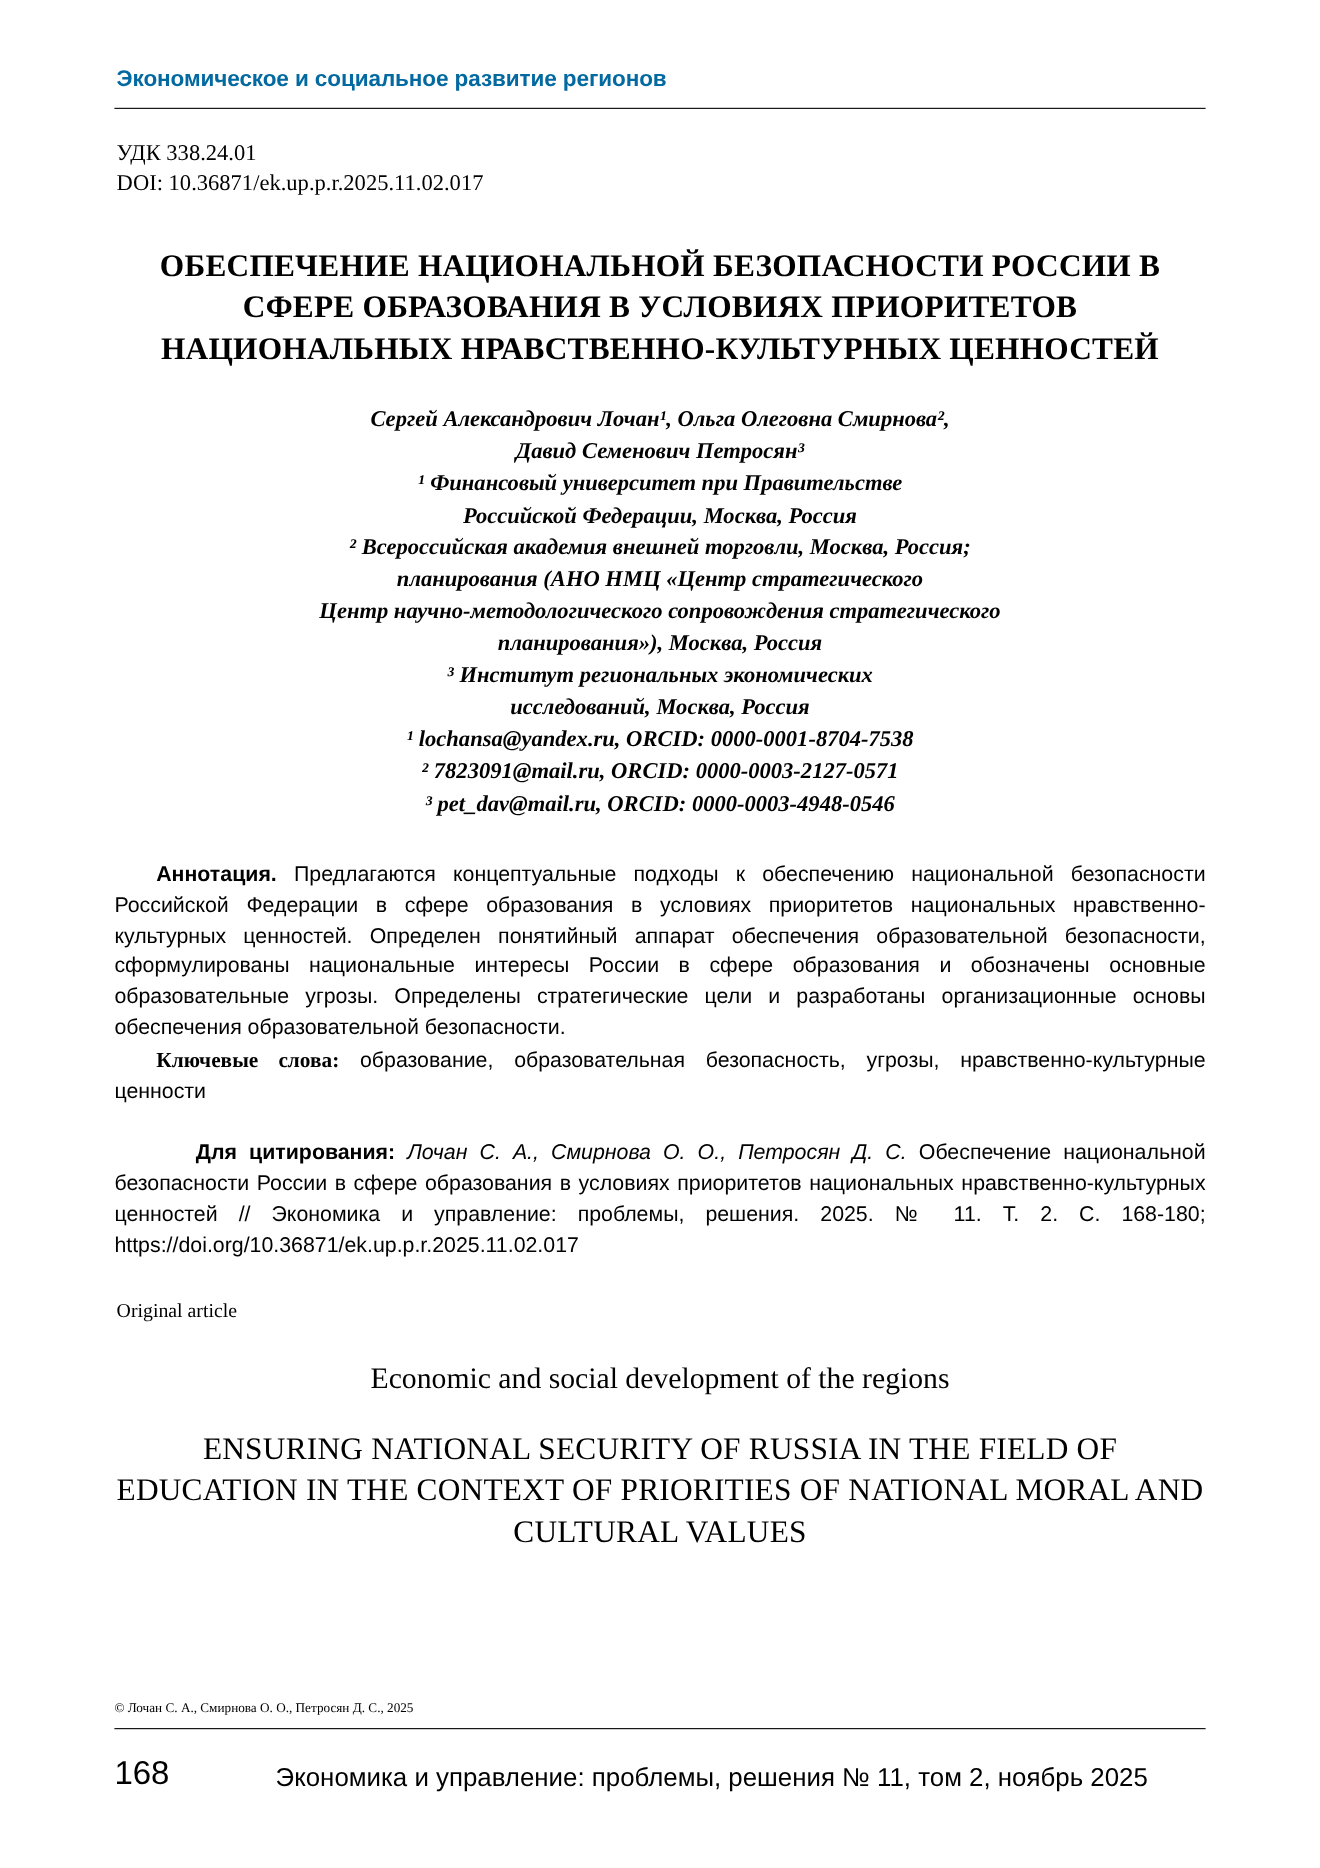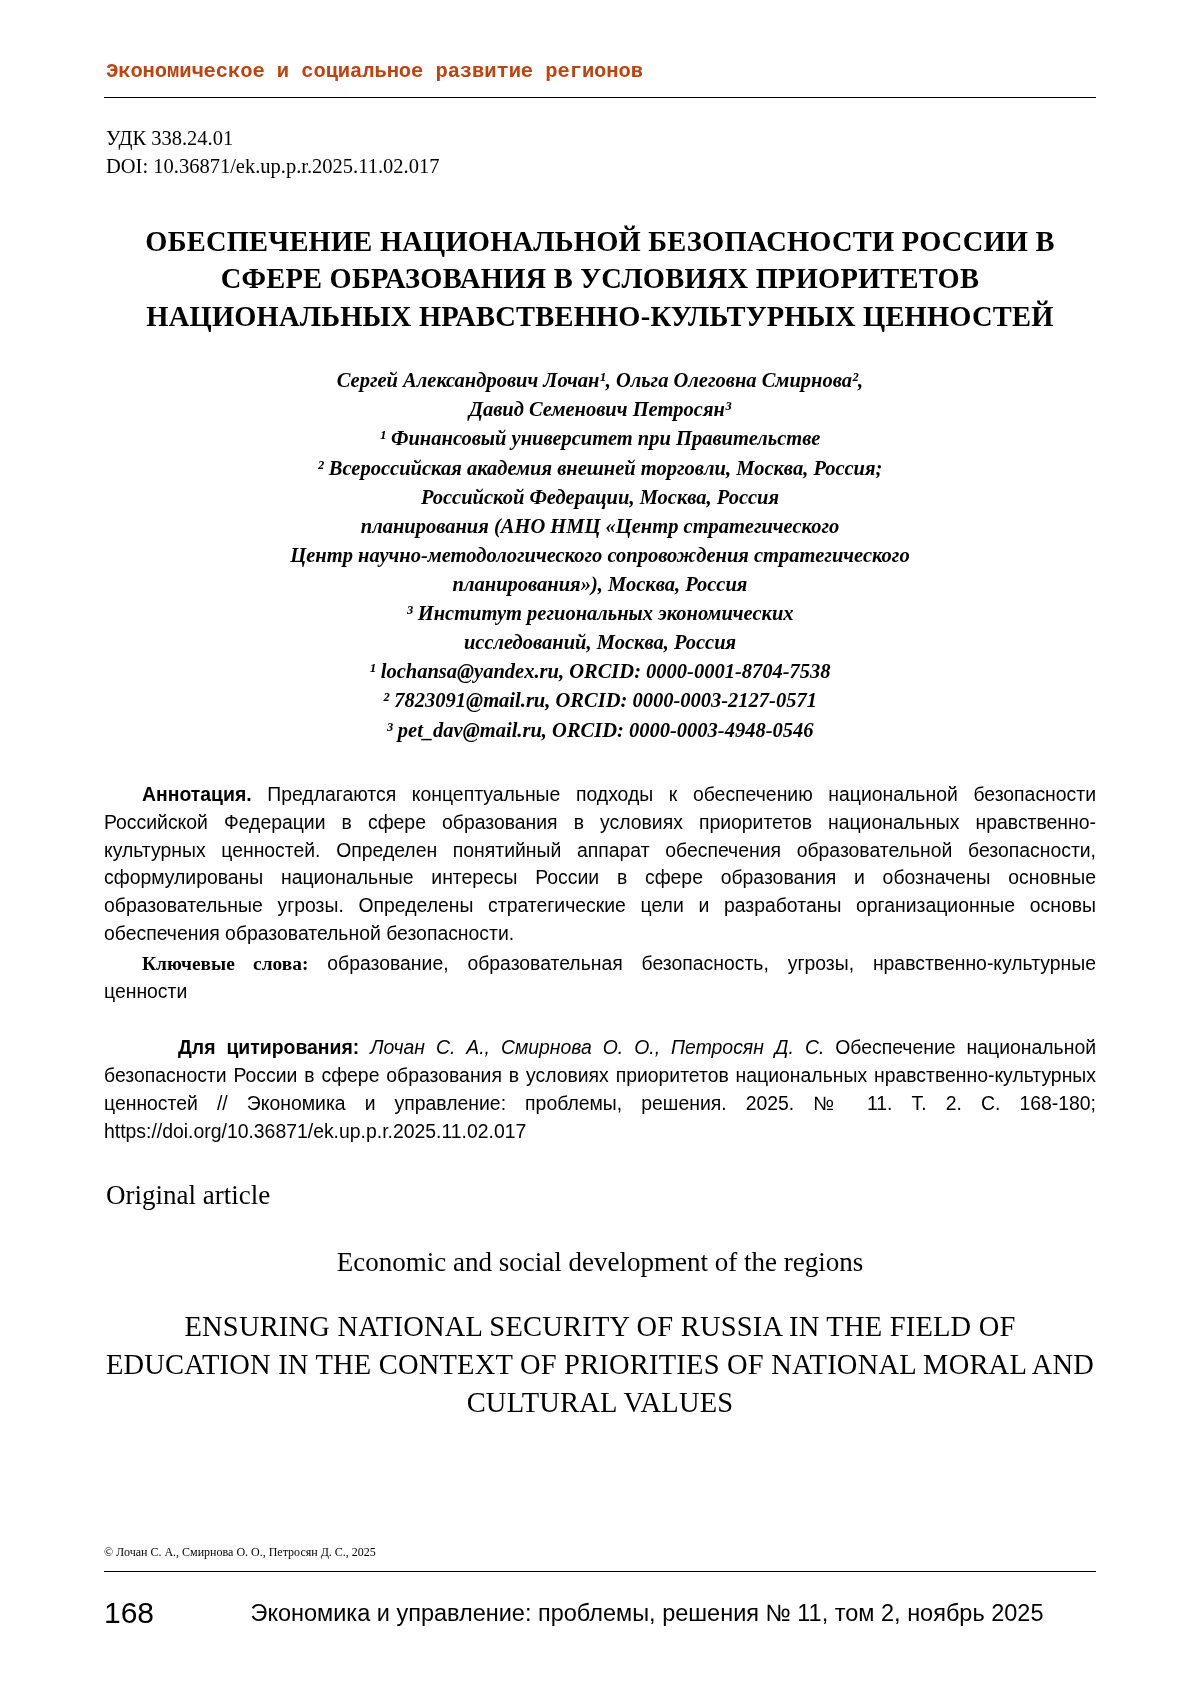--- a/index.html
+++ b/index.html
@@ -19,25 +19,25 @@
     position: absolute;
     left: 0; top: 0;
     width: 1200px;
     height: 1698px;
     box-sizing: border-box;
     padding: 60px 104px 40px 104px;
   }
 
   
   .running-head {
-    font-family: Liberation Mono, monospace;
+    font-family: Liberation Sans, sans-serif;
     font-weight: bold;
     font-size: 20.5px;
     letter-spacing: -0.1px;
-    color: #c2410c;
+    color: #0369a1;
     padding-left: 2px;
   }
   .rule-top {
     border-bottom: 1.6px solid #000;
     margin-top: 14px;
     margin-bottom: 26px;
   }
 
   
   .meta {
@@ -112,21 +112,21 @@
     text-align: justify;
     margin-top: 28px;
     text-indent: 38px;
   }
   .citation b { font-weight: bold; margin-left: 36px; }
   .citation i { }
 
   
   .original-article {
     font-family: "Liberation Serif", serif;
-    font-size: 27px;
+    font-size: 18px;
     margin-top: 34px;
     padding-left: 2px;
   }
   .en-running {
     font-family: "Liberation Serif", serif;
     font-size: 27px;
     text-align: center;
     margin-top: 36px;
   }
   .title-en {
@@ -153,21 +153,21 @@
     right: 104px;
     top: 1571px;
     border-bottom: 1.6px solid #000;
   }
   .footer {
     position: absolute;
     left: 104px;
     right: 120px;
     top: 1596px;
     display: flex;
-    align-items: center;
+    align-items: flex-end;
   }
   .page-num {
     font-family: "Liberation Sans", sans-serif;
     font-size: 30px;
     min-width: 120px;
   }
   .journal-line {
     font-family: "Liberation Sans", sans-serif;
     font-size: 23.5px;
     flex: 1;
@@ -190,22 +190,22 @@
 
   <div class="title-ru">ОБЕСПЕЧЕНИЕ НАЦИОНАЛЬНОЙ БЕЗОПАСНОСТИ РОССИИ В СФЕРЕ ОБРАЗОВАНИЯ В УСЛОВИЯХ ПРИОРИТЕТОВ НАЦИОНАЛЬНЫХ НРАВСТВЕННО-КУЛЬТУРНЫХ ЦЕННОСТЕЙ</div>
 
   <div class="authors">
     <div>Сергей Александрович Лочан¹, Ольга Олеговна Смирнова²,</div>
     <div>Давид Семенович Петросян³</div>
   </div>
 
   <div class="affil">
     <div>¹ Финансовый университет при Правительстве</div>
+    <div>Российской Федерации, Москва, Россия</div>
     <div>² Всероссийская академия внешней торговли, Москва, Россия;</div>
-    <div>Российской Федерации, Москва, Россия</div>
     <div>планирования (АНО НМЦ «Центр стратегического</div>
     <div>Центр научно-методологического сопровождения стратегического</div>
     <div>планирования»), Москва, Россия</div>
     <div>³ Институт региональных экономических</div>
     <div>исследований, Москва, Россия</div>
   </div>
 
   <div class="contacts">
     <div>¹ lochansa@yandex.ru, ORCID: 0000-0001-8704-7538</div>
     <div>² 7823091@mail.ru, ORCID: 0000-0003-2127-0571</div>

